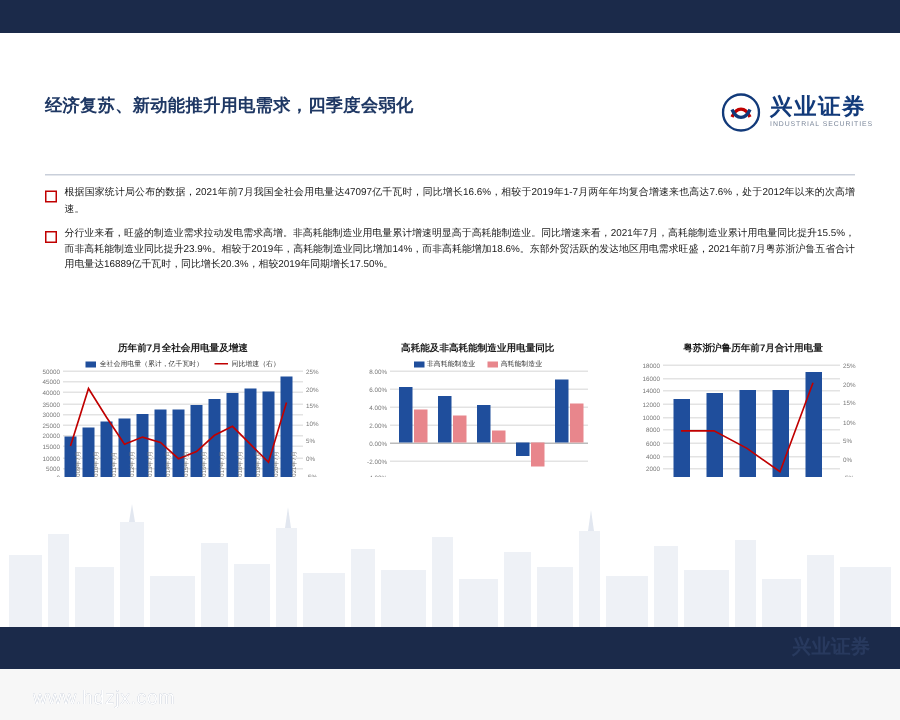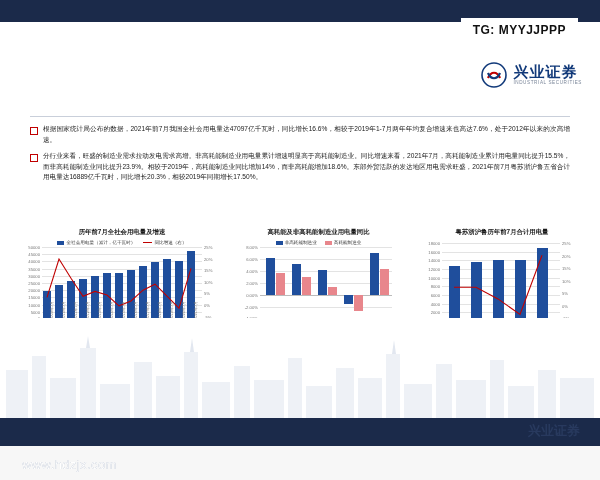--- a/index.html
+++ b/index.html
@@ -129,25 +129,25 @@
     position:absolute;right:20px;bottom:40px;color:#33476f;font-size:13px;font-weight:bold;
     opacity:.55;
   }
 </style>
 </head>
 <body>
 
 <div class="slide">
 
   <div class="topband"></div>
-  <div class="tg-badge">TG: MYYJJPPP</div>
 
   <div class="header"></div>
 
   <div class="title">
+    <div>经济复苏、新动能推升用电需求，四季度会弱化</div>
   </div>
 
   <div class="brandbox">
     <span class="brandmark">
       <svg width="26" height="26" viewBox="0 0 26 26">
         <circle cx="13" cy="13" r="12" fill="none" stroke="#123a7a" stroke-width="1.6"></circle>
         <path d="M7 16 C10 9, 16 9, 19 16" fill="none" stroke="#c00000" stroke-width="2.2"></path>
         <path d="M7 11 C10 18, 16 18, 19 11" fill="none" stroke="#123a7a" stroke-width="2.2"></path>
       </svg>
     </span>

